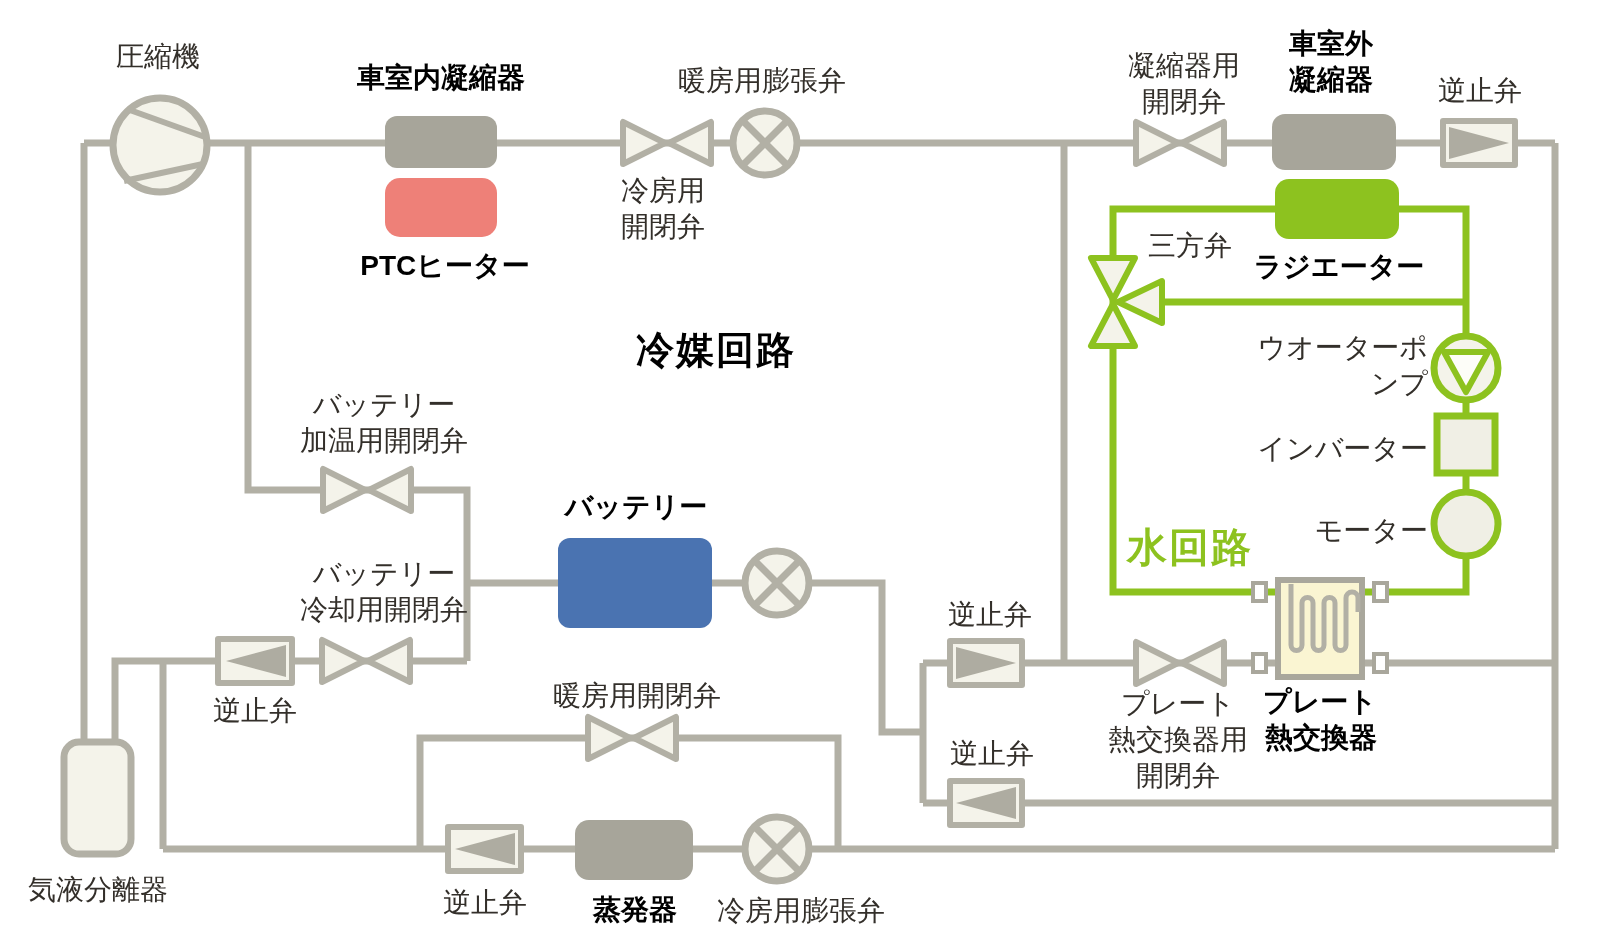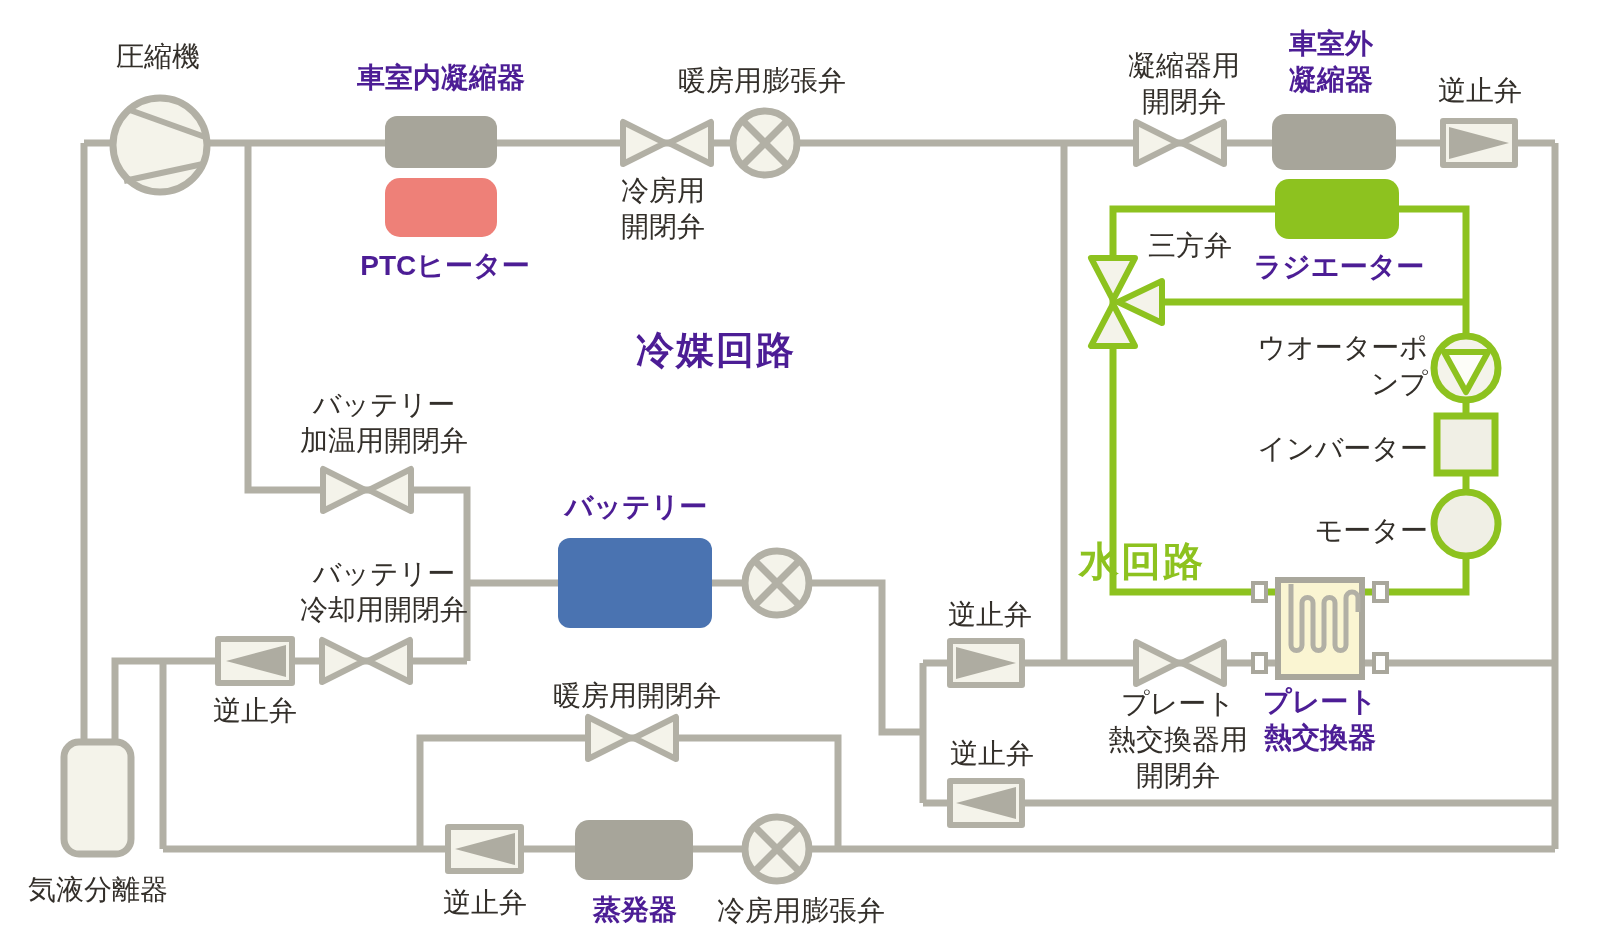--- a/index.html
+++ b/index.html
@@ -14,23 +14,23 @@
   .lbl{
     position:absolute;
     transform:translate(-50%,-50%);
     white-space:pre-line;
     text-align:center;
     font-size:28px;
     line-height:1.28;
     color:#332f2a;
     letter-spacing:0px;
   }
-  .lbl.b{font-weight:bold;color:#4c1d95;}
+  .lbl.b{font-weight:bold;color:#000000;text-align:right;}
   .lbl.r{transform:translate(-100%,-50%);text-align:right;}
-  .lbl.title-ref{font-size:38px;font-weight:bold;color:#4c1d95;letter-spacing:2px;}
+  .lbl.title-ref{font-size:38px;font-weight:bold;color:#000000;letter-spacing:2px;}
   .lbl.title-water{font-size:40px;font-weight:bold;color:#8dc21f;letter-spacing:2px;}
 </style>
 </head>
 <body>
 
 <div class="stage">
 
 <svg width="1600" height="946" viewBox="0 0 1600 946">
 
   <g fill="none" stroke="#b2b0a5" stroke-width="7">
@@ -179,21 +179,21 @@
 <div class="lbl" style="left:1184px; top:73px;margin-top:11px;">凝縮器用
 開閉弁</div>
 <div class="lbl b" style="left:1331px; top:62px;">車室外
 凝縮器</div>
 <div class="lbl" style="left:1480px; top:91px;">逆止弁</div>
 <div class="lbl b" style="left:1339px; top:267px;">ラジエーター</div>
 <div class="lbl" style="left:1190px; top:246px;">三方弁</div>
 <div class="lbl r" style="left:1428px; top:449px;">インバーター</div>
 <div class="lbl r" style="left:1428px; top:366px;">ウオーターポンプ</div>
 <div class="lbl r" style="left:1428px; top:531px;">モーター</div>
-<div class="lbl title-water" style="left:1142px; top:548px;margin-top:14px;">水回路</div>
+<div class="lbl title-water" style="left:1190px; top:548px;">水回路</div>
 <div class="lbl" style="left:384px;  top:423px;">バッテリー
 加温用開閉弁</div>
 <div class="lbl b" style="left:636px;  top:507px;">バッテリー</div>
 <div class="lbl" style="left:384px;  top:592px;">バッテリー
 冷却用開閉弁</div>
 <div class="lbl" style="left:990px;  top:615px;">逆止弁</div>
 <div class="lbl" style="left:992px;  top:754px;">逆止弁</div>
 <div class="lbl" style="left:1178px; top:740px;">プレート
 熱交換器用
 開閉弁</div>

